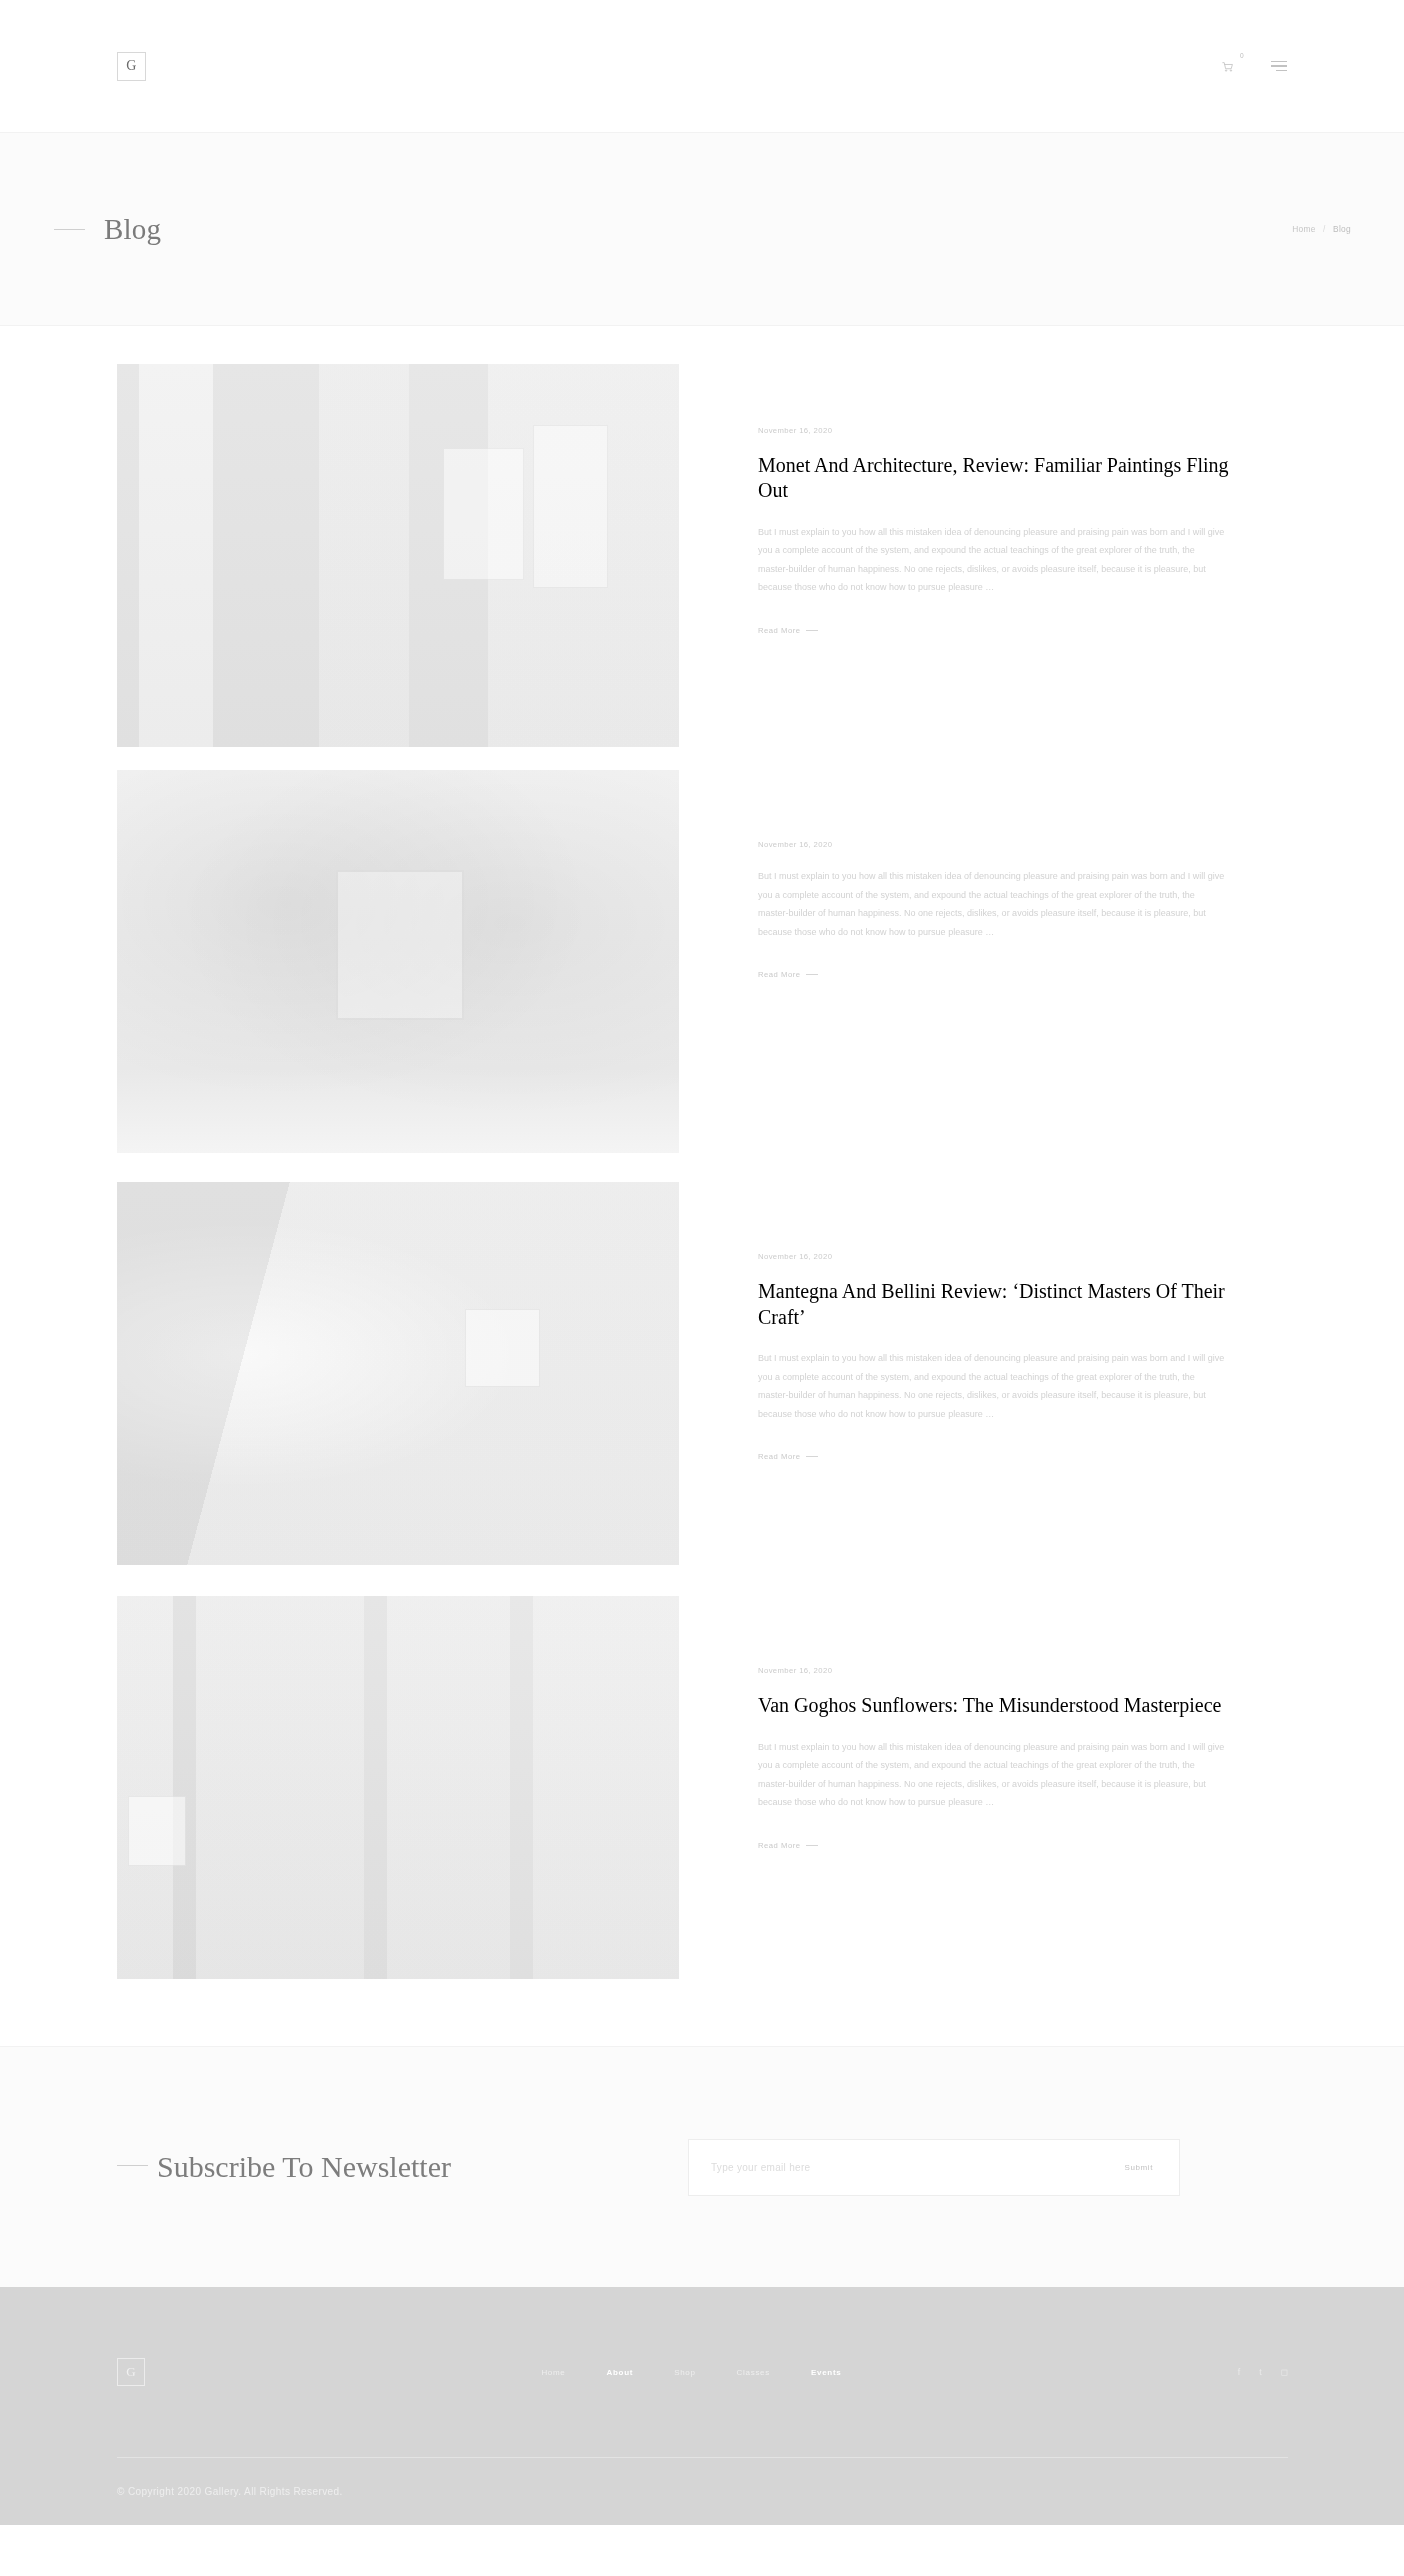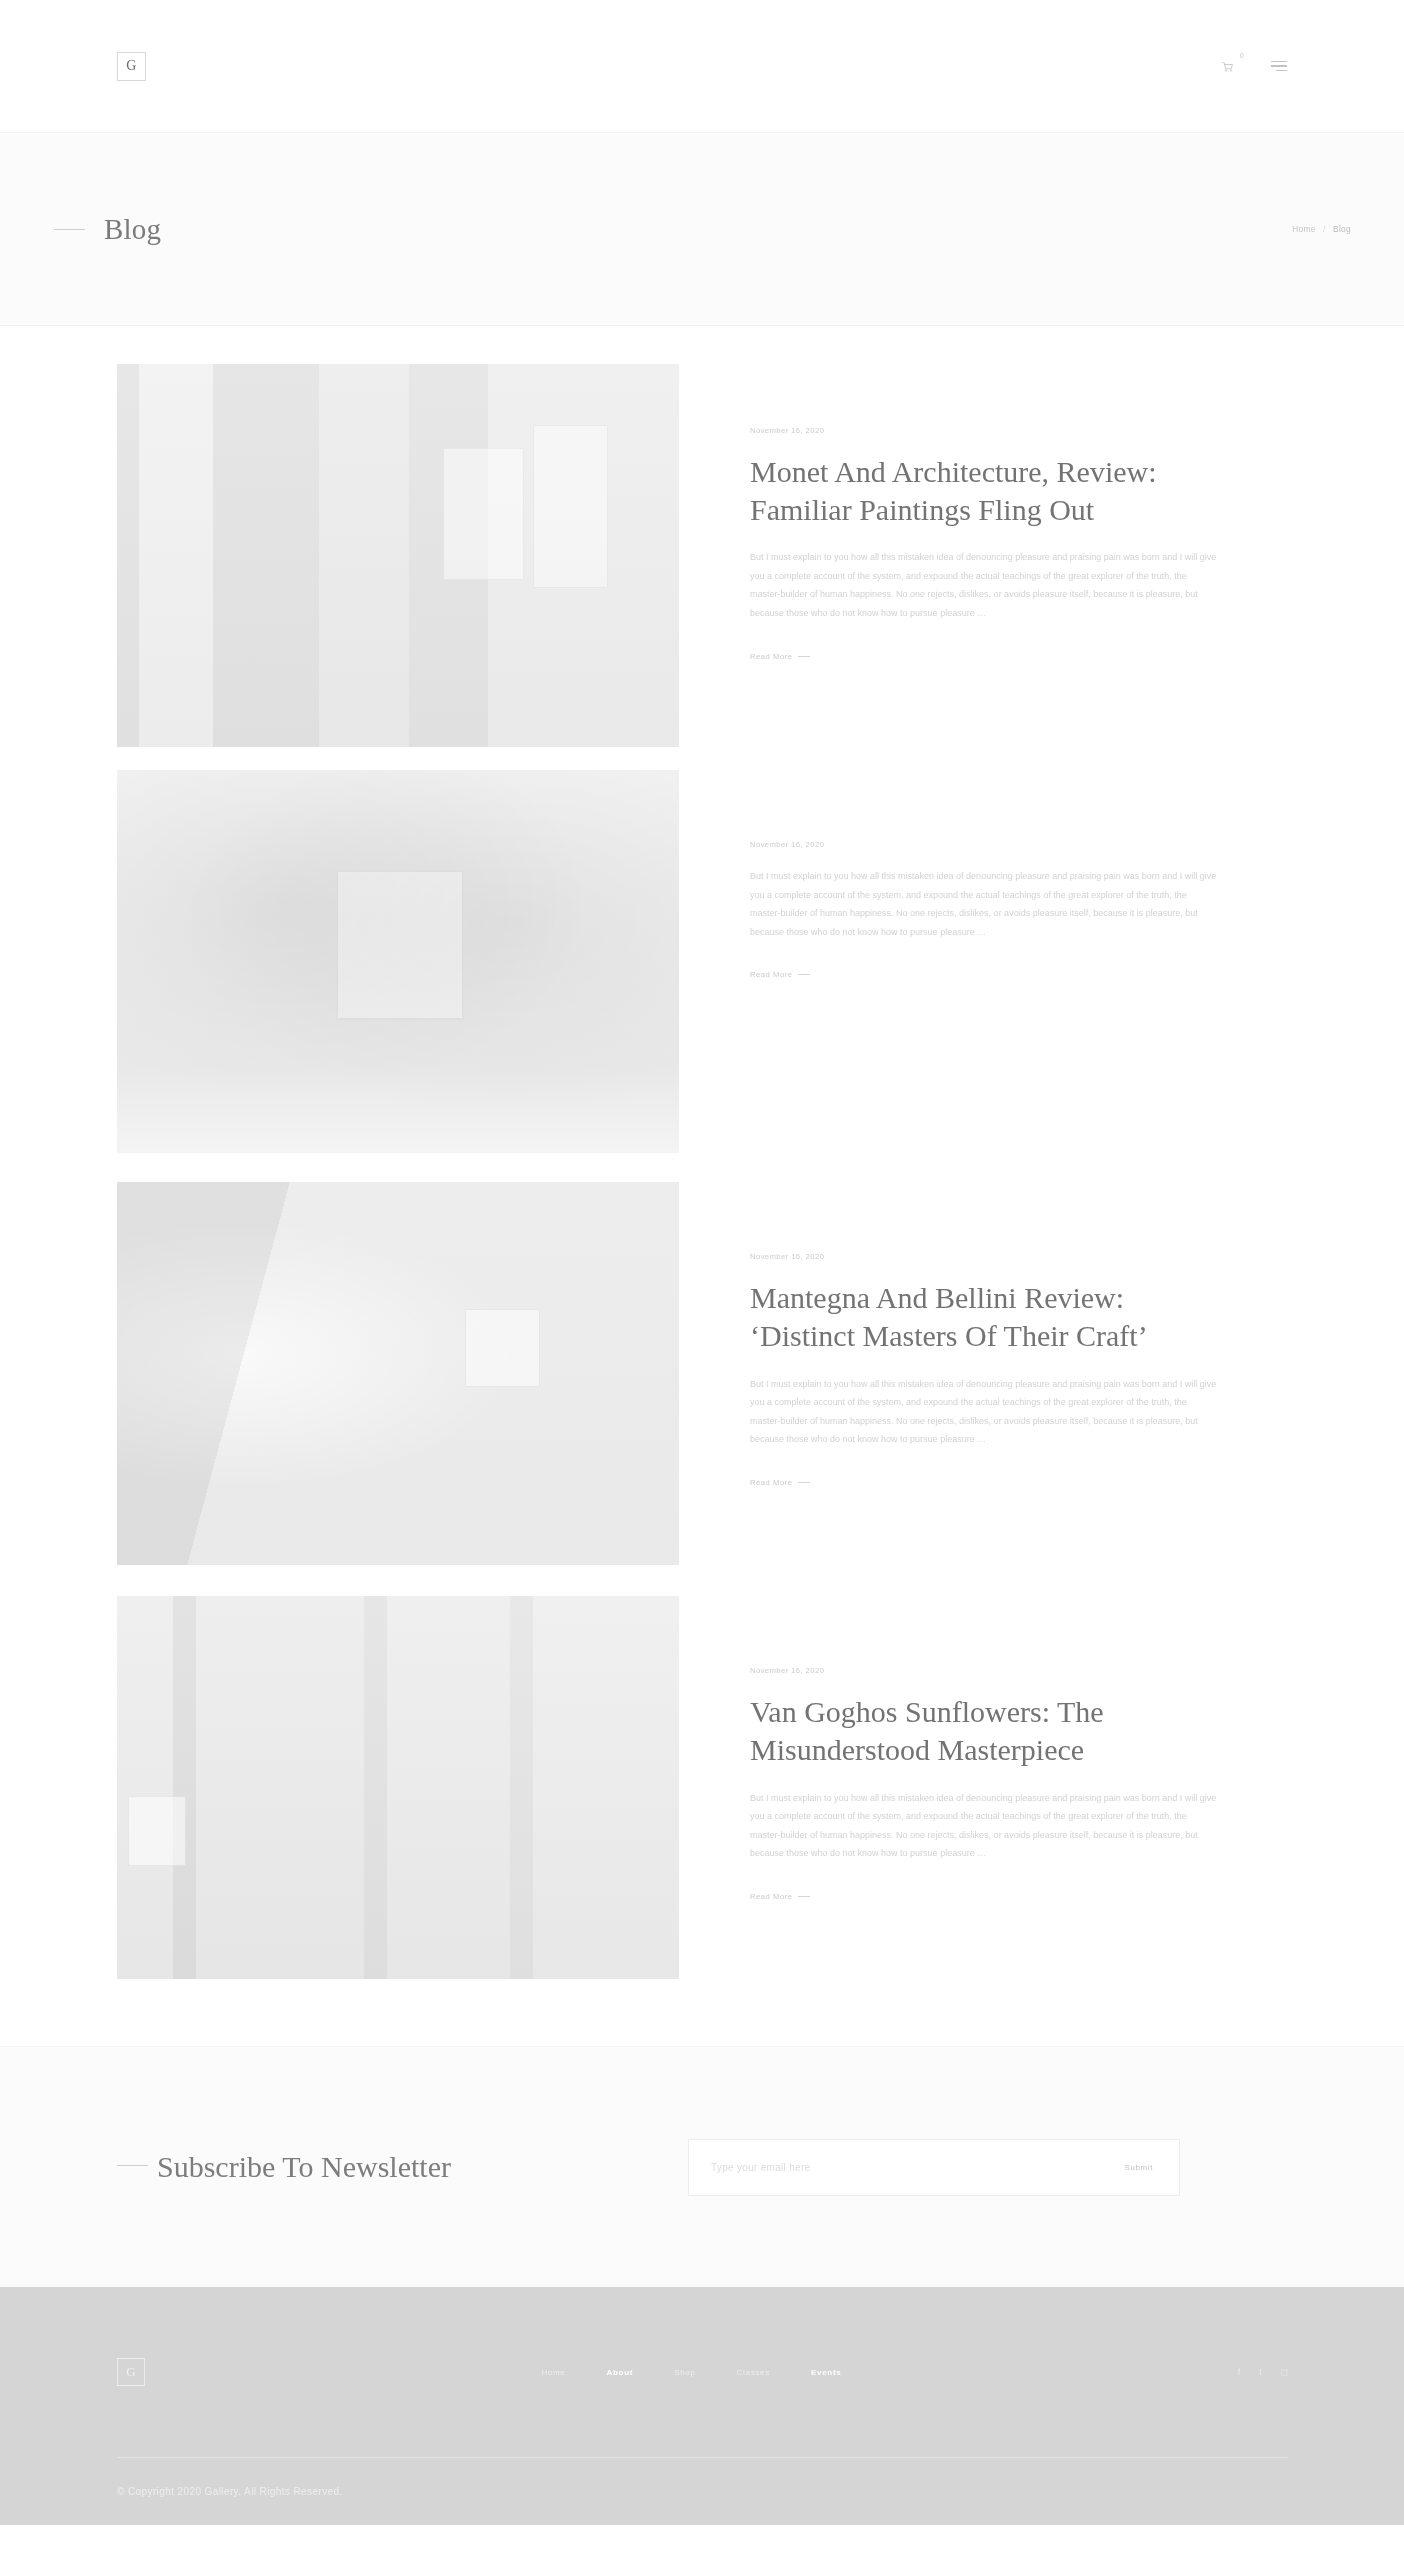--- a/index.html
+++ b/index.html
@@ -72,21 +72,21 @@
     font-size: 8.4px; color: #c5c5c5; letter-spacing: 0.3px;
   }
   .breadcrumb .sep { color: #d8d8d8; }
   .breadcrumb .current { color: #bdbdbd; }
 
   
   .blog-list { padding: 38px 117px 0 117px; }
   .post {
     display: flex;
     align-items: flex-start;
-    gap: 0;
+    gap: 8px;
     margin-bottom: 1.5px;
   }
   .post-thumb {
     width: 562px;
     height: 383px;
     flex: 0 0 562px;
     position: relative;
     overflow: hidden;
     background: #efefef;
   }
@@ -95,24 +95,24 @@
     padding: 0 29px 0 71px;
   }
   .post-date {
     font-size: 7.7px;
     color: #cbcbcb;
     letter-spacing: 0.4px;
     margin-bottom: 17.6px;
   }
   .post-title {
     font-family: "Liberation Serif", serif;
-    font-size: 30px;
+    font-size: 20px;
     line-height: 1.28;
     font-weight: 400;
-    color: #737373;
+    color: #000000;
     margin-bottom: 19px;
     max-width: 483px;
   }
   .post-excerpt {
     font-size: 9px;
     line-height: 2.06;
     color: #d2d2d2;
     max-width: 468px;
     margin-bottom: 25px;
   }

